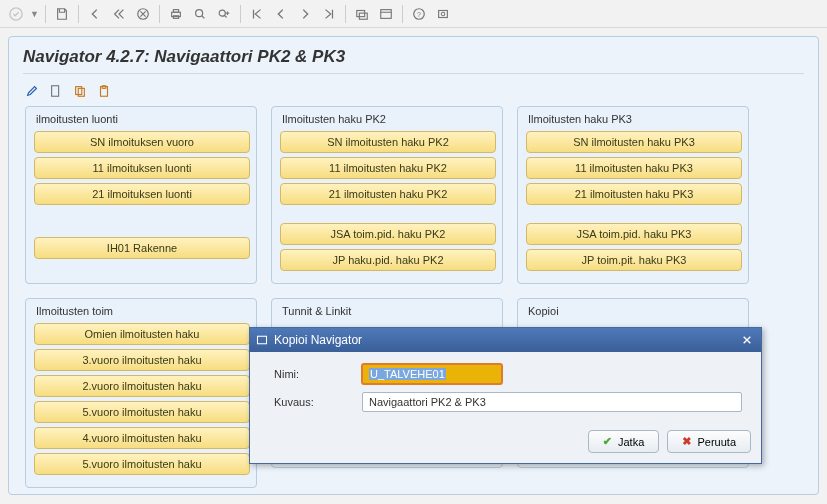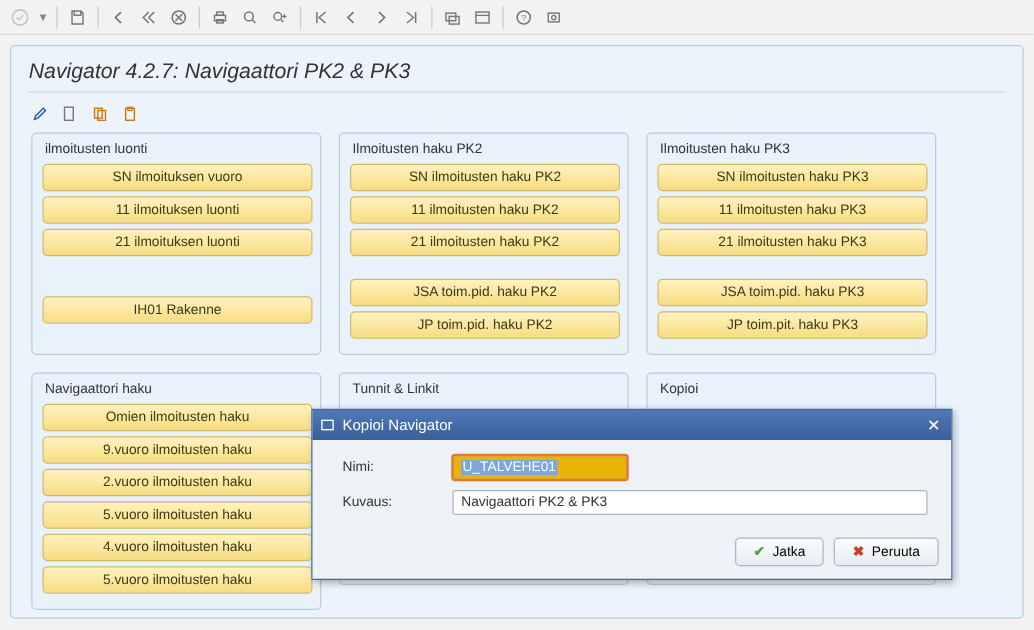--- a/index.html
+++ b/index.html
@@ -44,21 +44,21 @@
   }
   .title-panel {
     background: #ecf3fb;
     border: 1px solid #b8cde0;
     border-radius: 4px;
     padding: 10px 14px 6px 14px;
   }
   .page-title {
     font-size: 17px;
     font-style: italic;
-    font-weight: normal;
+    font-weight: bold;
     color: #333;
     border-bottom: 1px solid #d0d8e2;
     padding-bottom: 6px;
   }
   .sub-toolbar {
     display: flex;
     gap: 6px;
     padding: 8px 0 2px 0;
   }
   .sub-toolbar .tb-icon { width:18px; height:18px; }
@@ -316,39 +316,39 @@
         <button class="btn">IH01 Rakenne</button>
       </div>
 
       <div class="groupbox">
         <div class="gb-title">Ilmoitusten haku PK2</div>
         <button class="btn">SN ilmoitusten haku PK2</button>
         <button class="btn">11 ilmoitusten haku PK2</button>
         <button class="btn">21 ilmoitusten haku PK2</button>
         <div class="spacer"></div>
         <button class="btn">JSA toim.pid. haku PK2</button>
-        <button class="btn">JP toim.pid. haku PK2</button>
+        <button class="btn">JP haku.pid. haku PK2</button>
       </div>
 
       <div class="groupbox">
         <div class="gb-title">Ilmoitusten haku PK3</div>
         <button class="btn">SN ilmoitusten haku PK3</button>
         <button class="btn">11 ilmoitusten haku PK3</button>
         <button class="btn">21 ilmoitusten haku PK3</button>
         <div class="spacer"></div>
         <button class="btn">JSA toim.pid. haku PK3</button>
         <button class="btn">JP toim.pit. haku PK3</button>
       </div>
     </div>
 
     <div class="panels row2">
       <div class="groupbox">
-        <div class="gb-title">Navigaattori haku</div>
+        <div class="gb-title">Ilmoitusten toim</div>
         <button class="btn">Omien ilmoitusten haku</button>
-        <button class="btn">9.vuoro ilmoitusten haku</button>
+        <button class="btn">3.vuoro ilmoitusten haku</button>
         <button class="btn">2.vuoro ilmoitusten haku</button>
         <button class="btn">5.vuoro ilmoitusten haku</button>
         <button class="btn">4.vuoro ilmoitusten haku</button>
         <button class="btn">5.vuoro ilmoitusten haku</button>
       </div>
 
       <div class="groupbox" style="height:170px; position:relative;">
         <div class="gb-title">Tunnit &amp; Linkit</div>
         <div style="position:absolute; bottom:8px; left:8px; right:8px;">
           <button class="btn">Tyky-setelit</button>

